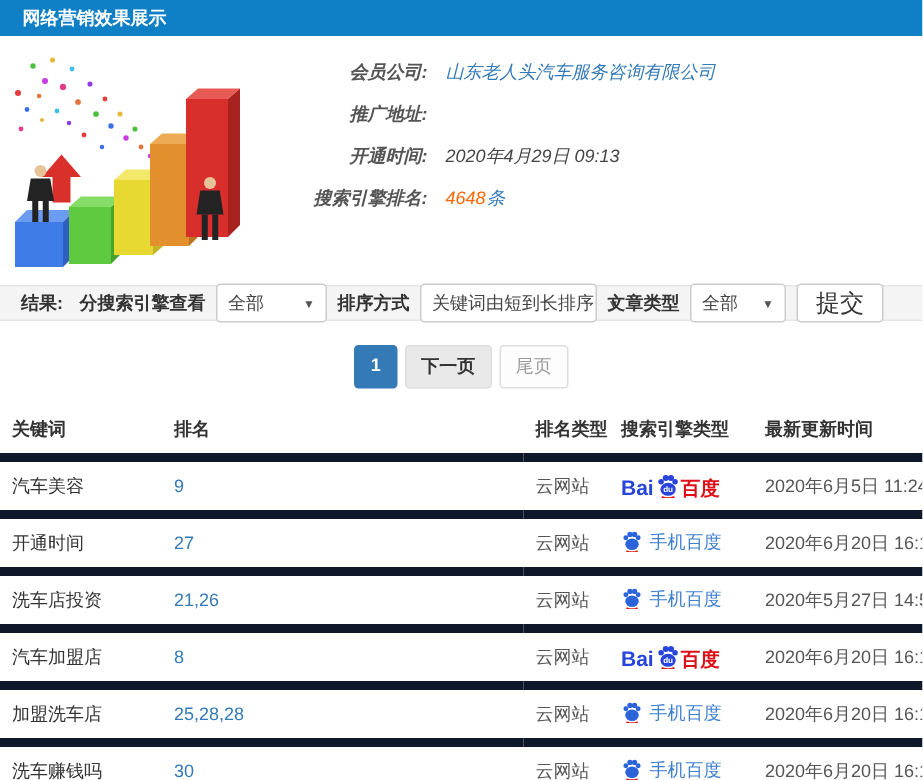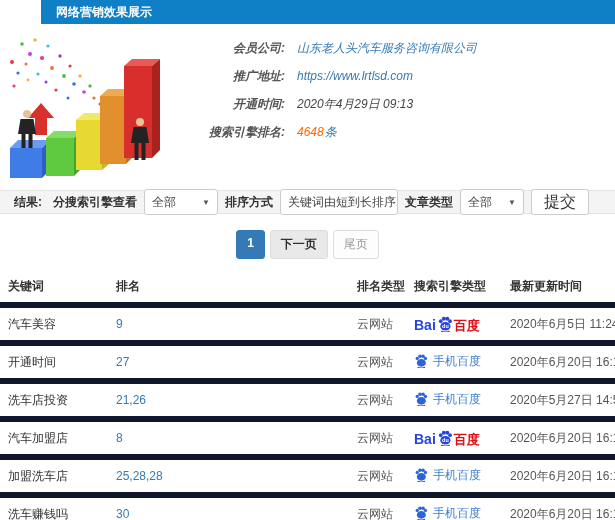--- a/index.html
+++ b/index.html
@@ -1,19 +1,19 @@
 <!DOCTYPE html>
 <html><head>
 <meta charset="utf-8">
 <style>
   * { margin:0; padding:0; box-sizing:border-box; }
   html,body { width:615px; height:520px; overflow:hidden; background:#fff;
               font-family:"Liberation Sans", sans-serif; }
   .topbar { height:24px; background:#0f7fc6; color:#fff; font-size:12px;
-            font-weight:bold; line-height:24px; padding-left:15px;margin-left:41px; }
+            font-weight:bold; line-height:24px; padding-left:15px; }
 
   
   .info-section { display:flex; height:166px; }
   .illustration { width:185px; height:162px; flex:0 0 185px; margin-top:4px; }
   .info-fields { flex:1; padding-top:10px;font-style:italic; }
   .info-row { display:flex; align-items:center; height:28px; font-size:12px; }
   .info-label { width:100px; text-align:right; font-weight:bold; color:#555; margin-right:12px; }
   .link { color:#337ab7; text-decoration:none; cursor:pointer; }
   .plain-value { color:#444; }
   .hl-num { color:#f60; margin-right:1px; }
@@ -144,21 +144,20 @@
     </svg>
   </div>
 
   <div class="info-fields">
     <div class="info-row">
       <span class="info-label">会员公司:</span>
       <a class="link">山东老人头汽车服务咨询有限公司</a>
     </div>
     <div class="info-row">
       <span class="info-label">推广地址:</span>
-      <a class="link">https://www.lrtlsd.com</a>
     </div>
     <div class="info-row">
       <span class="info-label">开通时间:</span>
       <span class="plain-value">2020年4月29日 09:13</span>
     </div>
     <div class="info-row">
       <span class="info-label">搜索引擎排名:</span>
       <span class="hl-num">4648</span>
       <a class="link">条</a>
     </div>

